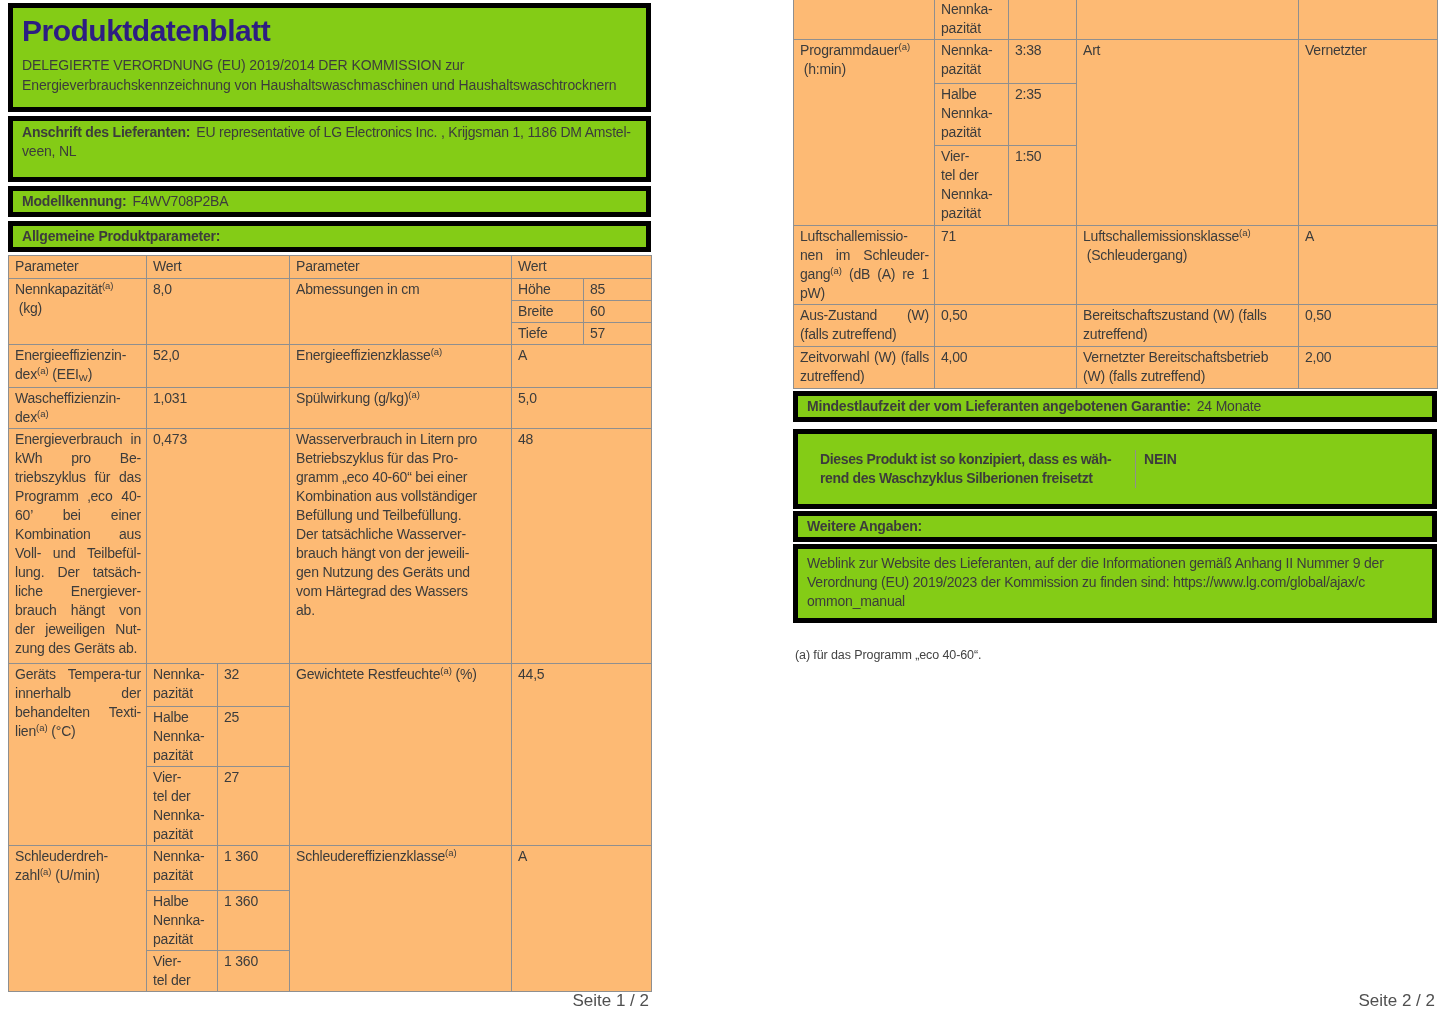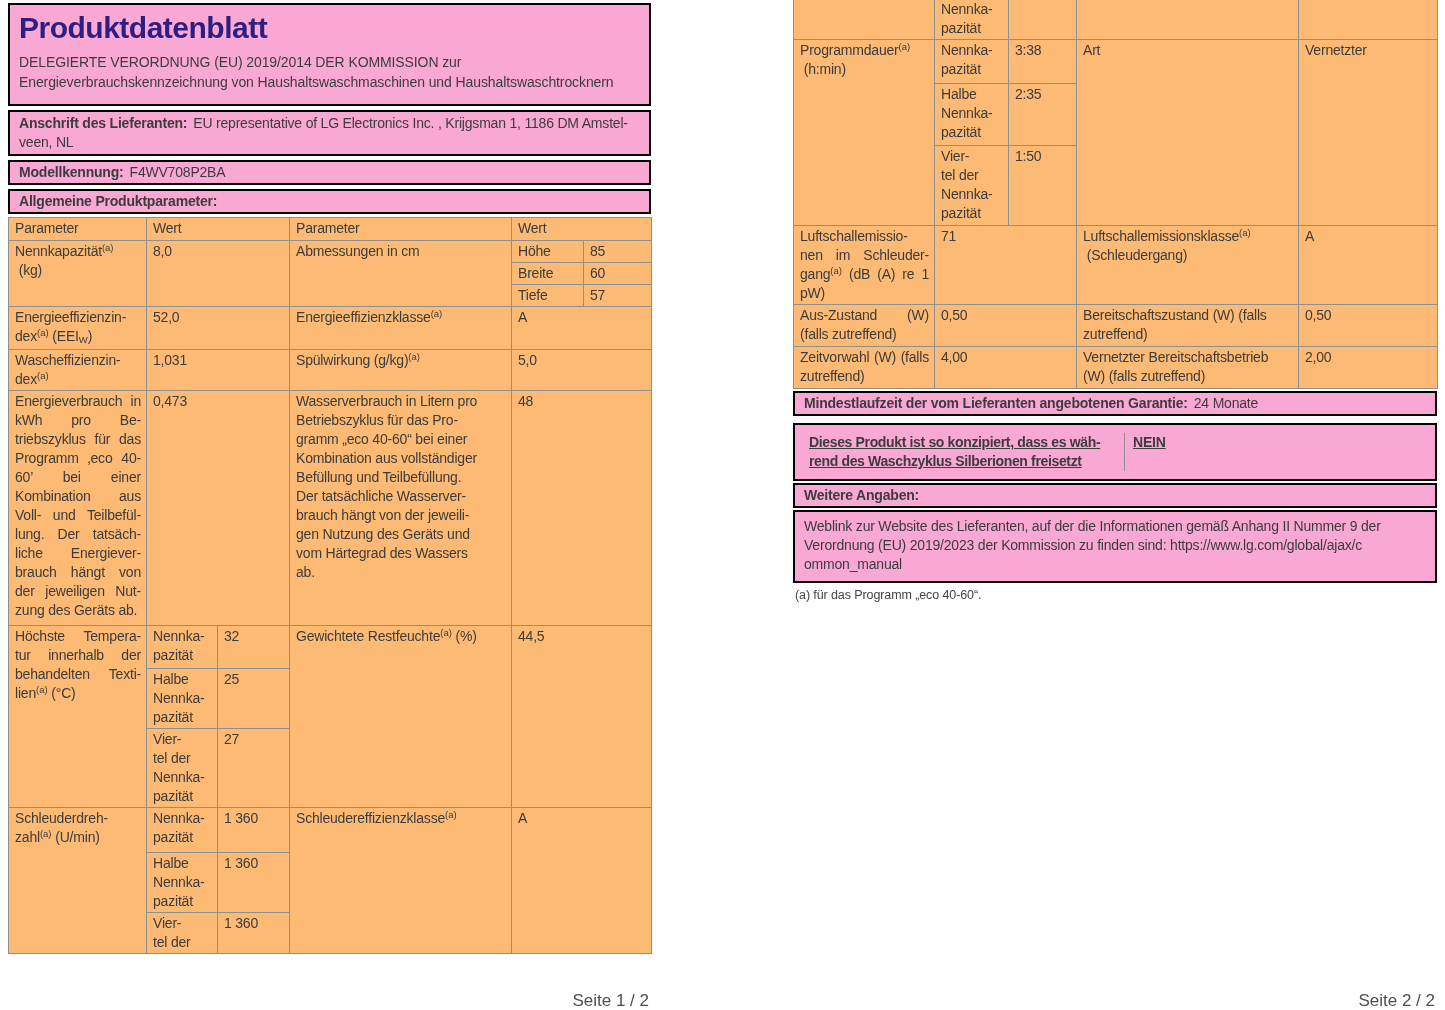--- a/index.html
+++ b/index.html
@@ -4,22 +4,22 @@
 <style>
   html,body{margin:0;padding:0;}
   body{
     position:relative;width:1445px;height:1010px;background:#ffffff;
     font-family:"Liberation Sans",sans-serif;color:#3c3c3c;overflow:hidden;
   }
   .page{position:absolute;top:0;height:1010px;}
   #p1{left:8px;width:643px;}
   #p2{left:793px;width:644px;}
   .box{
-    box-sizing:border-box;border:2px solid #000000;padding:1px 9px;
-    font-size:14px;line-height:19px;letter-spacing:-0.2px;background:#f9a8d4;
+    box-sizing:border-box;border:5px solid #000000;padding:1px 9px;
+    font-size:14px;line-height:19px;letter-spacing:-0.2px;background:#84cc16;
   }
   .mt3{margin-top:3px}.mt4{margin-top:4px}.mt2{margin-top:2px}.mt7{margin-top:7px}
   .page-title{
     font-size:30px;line-height:34px;font-weight:bold;color:#2d1e82;
     letter-spacing:-0.5px;margin:0;
   }
   .reg-text{margin-top:8px;font-size:14px;line-height:19.5px;letter-spacing:-0.1px;}
   .band-label{font-weight:bold;}
   .band-value{margin-left:6px;}
   .pre{white-space:pre-line;}
@@ -29,43 +29,43 @@
   .ptable td{
     border:1px solid #8f8f8f;vertical-align:top;
     padding:1px 5px 1px 6px;font-size:14px;line-height:19px;
     letter-spacing:-0.2px;overflow:hidden;overflow-wrap:break-word;
   }
   .num{text-align:left;padding-right:5px !important;}
   .just{text-align:justify;}
   .cut td{border-top:none;padding-top:0;}
   sup{font-size:9.5px;line-height:0;vertical-align:5px;letter-spacing:0;}
   sub{font-size:9.5px;line-height:0;vertical-align:-2px;letter-spacing:0;}
-  .two-col{display:flex;padding:8px;text-decoration:underline;}
+  .two-col{display:flex;padding:16px;}
   .silber-text{
     box-sizing:border-box;width:322px;border-right:1px solid #8f8f8f;
     padding:0 6px;font-weight:bold;letter-spacing:-0.35px;
   }
   .silber-val{padding:0 8px;font-weight:bold;}
-  .footnote{margin-top:4px;padding-left:2px;font-size:12.5px;line-height:16px;color:#434343;letter-spacing:-0.1px;}
+  .footnote{margin-top:24px;padding-left:2px;font-size:12.5px;line-height:16px;color:#434343;letter-spacing:-0.1px;}
   .page-footer{
     position:absolute;top:991px;right:2px;font-size:17px;color:#4f4f4f;letter-spacing:0;
   }
 </style>
 </head>
 <body>
 
 <div class="page" id="p1">
 
   <div class="box mt3" style="padding:6px 9px 12px;">
     <div class="page-title">Produktdatenblatt</div>
     <div class="reg-text">DELEGIERTE VERORDNUNG (EU) 2019/2014 DER KOMMISSION zur Energieverbrauchskennzeichnung von Haushaltswaschmaschinen und Haushaltswaschtrocknern</div>
   </div>
 
 
-  <div class="box mt4" style="padding-top:2px;padding-bottom:2px;">
+  <div class="box mt4" style="padding-top:2px;padding-bottom:16px;">
     <b class="band-label">Anschrift des Lieferanten:</b><span class="band-value pre">EU representative of LG Electronics Inc. , Krijgsman 1, 1186 DM Amstel-
 veen, NL</span>
   </div>
 
   <div class="box mt4">
     <b class="band-label">Modellkennung:</b><span class="band-value">F4WV708P2BA</span>
   </div>
 
   <div class="box mt4">
     <b class="band-label">Allgemeine Produktparameter:</b>
@@ -124,21 +124,21 @@
 Kombination aus vollständiger
 Befüllung und Teilbefüllung.
 Der tatsächliche Wasserver-
 brauch hängt von der jeweili-
 gen Nutzung des Geräts und
 vom Härtegrad des Wassers
 ab.</td>
       <td colspan="2" class="num">48</td>
     </tr>
     <tr style="height:43px">
-      <td rowspan="3" class="just"><span>Höchste Tempera-tur innerhalb der behandelten Texti-lien</span><sup>(a)</sup><span> (°C)</span></td>
+      <td rowspan="3" class="just"><span>Geräts Tempera-tur innerhalb der behandelten Texti-lien</span><sup>(a)</sup><span> (°C)</span></td>
       <td class="pre">Nennka-
 pazität</td>
       <td class="num">32</td>
       <td rowspan="3"><span>Gewichtete Restfeuchte</span><sup>(a)</sup><span> (%)</span></td>
       <td rowspan="3" colspan="2" class="num">44,5</td>
     </tr>
     <tr style="height:60px">
       <td class="pre">Halbe
 Nennka-
 pazität</td>

